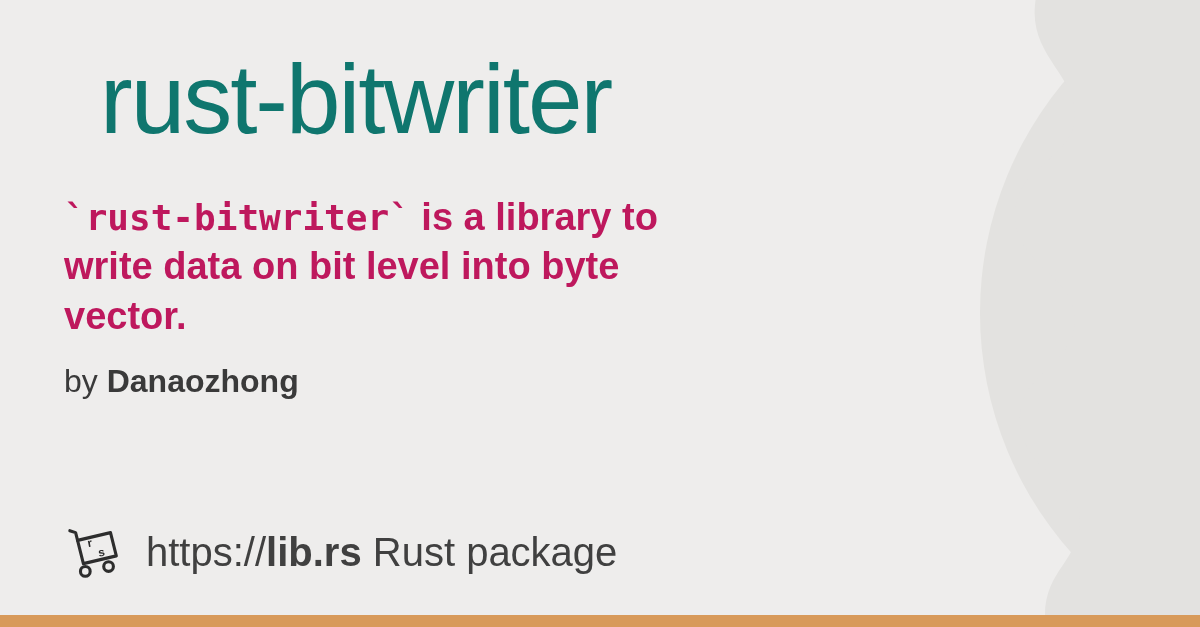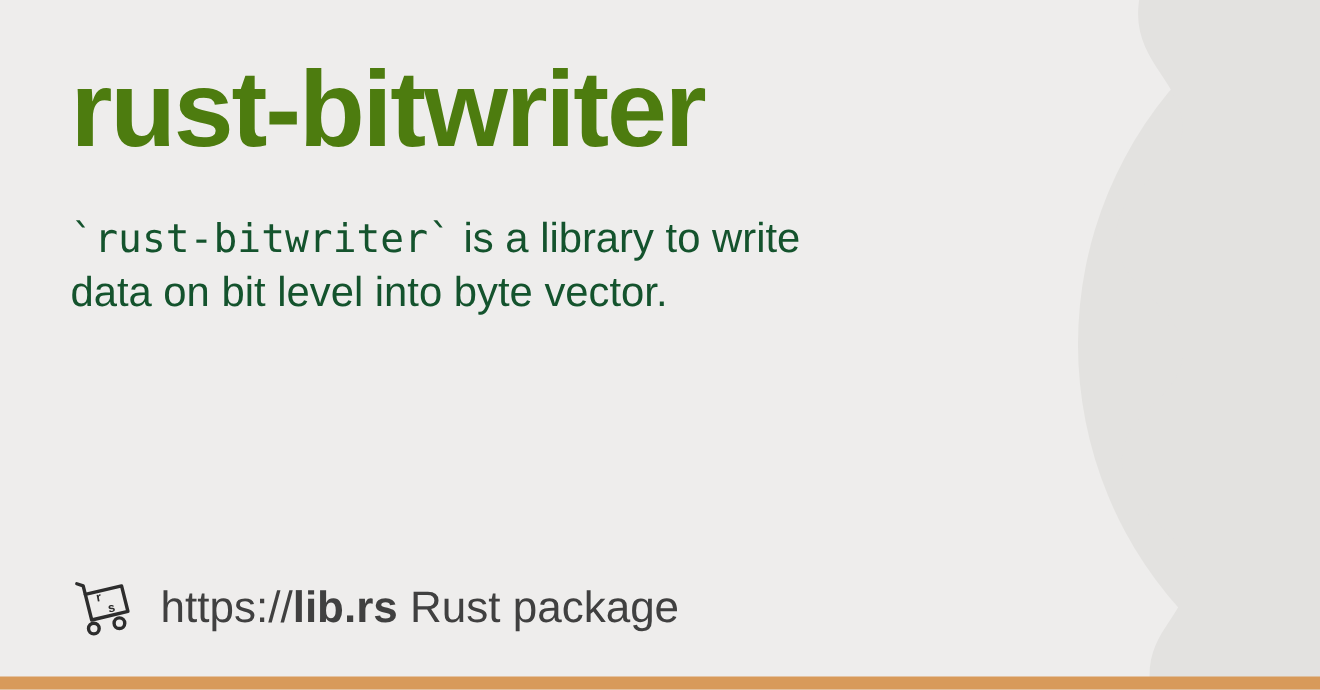--- a/index.html
+++ b/index.html
@@ -17,33 +17,34 @@
     pointer-events: none;
   }
   .content {
     position: relative;
     z-index: 2;
     padding: 48px 70px 0 64px;
     height: 100%;
   }
   h1.title {
     font-size: 98px;
-    font-weight: 700;
+    font-weight: 400;
     letter-spacing: -2px;
-    color: #4d7c0f;
+    color: #0f766e;
     line-height: 1.05;
     margin-bottom: 42px;
+    margin-left: 36px;
   }
   .desc {
     font-size: 38px;
     line-height: 1.3;
-    color: #14532d;
+    color: #be185d;
     max-width: 680px;
     margin-bottom: 22px;
-    font-weight: 400;
+    font-weight: 700;
   }
   .desc .code {
     font-family: ui-monospace, SFMono-Regular, Menlo, Consolas, monospace;
     font-size: 36px;
   }
   .byline {
     font-size: 32px;
     color: #3a3a3a;
   }
   .byline .author { font-weight: 700; }
@@ -97,20 +98,23 @@
   </g>
 </svg>
 
 <div class="content">
   <h1 class="title">rust-bitwriter</h1>
 
   <p class="desc">
     <span class="code">`rust-bitwriter`</span><span> is a library to write data on bit level into byte vector.</span>
   </p>
 
+  <p class="byline">
+    <span>by </span><span class="author">Danaozhong</span>
+  </p>
 
   <div class="footer">
     <svg class="logo-icon" viewBox="0 0 64 64">
       <g stroke="#2d2d2d" stroke-width="3.2" fill="none" stroke-linejoin="round" stroke-linecap="round">
 
         <path d="M14 20 L48 12 L54 36 L20 44 Z" fill="#eeedec"></path>
 
         <path d="M6 10 L12 12 L14 20"></path>
 
         <circle cx="22" cy="52" r="5" fill="#eeedec"></circle>

